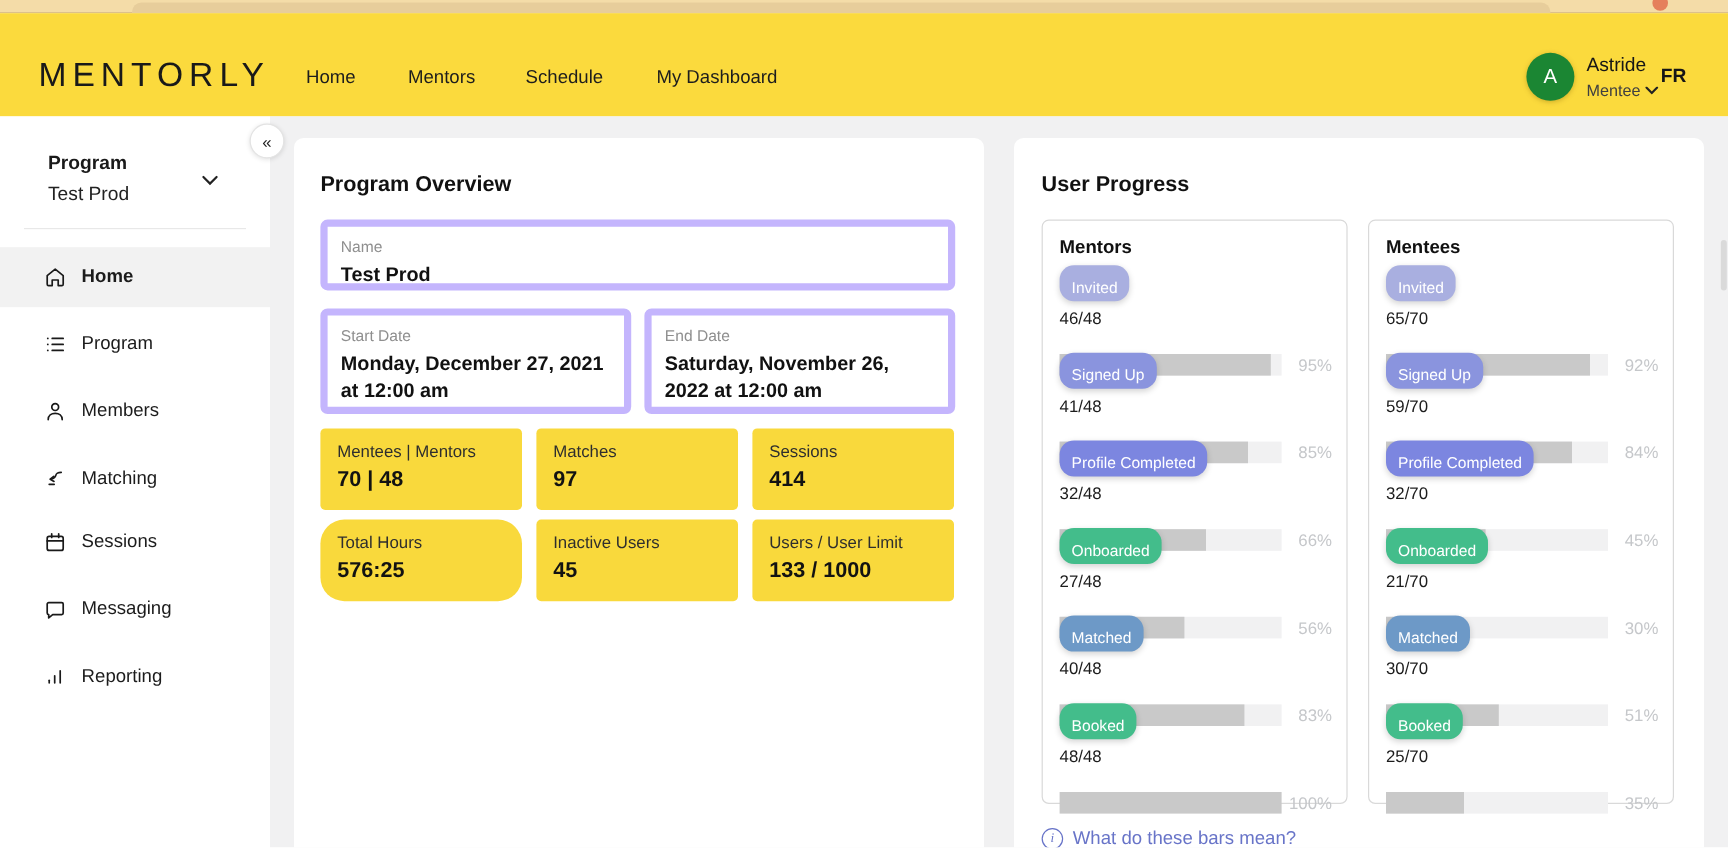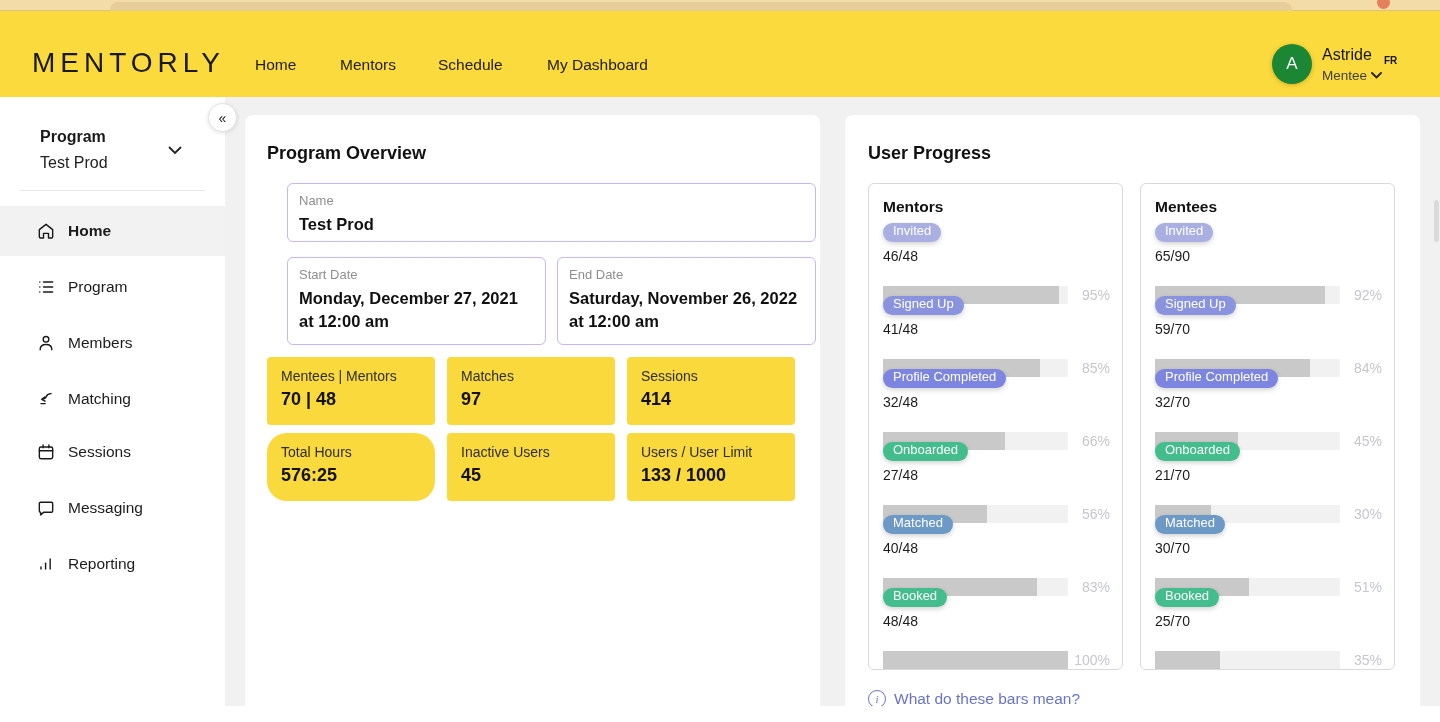--- a/index.html
+++ b/index.html
@@ -21,21 +21,21 @@
           letter-spacing:5px; color:#191919; }
   .nav-link { position:absolute; top:45px; font-size:15.5px; color:#1d1d1d; cursor:pointer; }
   .nav-link.l0 { left:255px; } .nav-link.l1 { left:340px; }
   .nav-link.l2 { left:438px; } .nav-link.l3 { left:547px; }
   .avatar { position:absolute; left:1272px; top:33px; width:40px; height:40px; border-radius:50%;
             background:#1b8633; color:#fff; font-size:17px; display:flex; align-items:center;
             justify-content:center; box-shadow:0 1px 4px rgba(120,90,0,.35); cursor:pointer; }
   .user-name { position:absolute; left:1322px; top:35px; font-size:16px; font-weight:normal; color:#161616; }
   .user-role { position:absolute; left:1322px; top:57px; font-size:13.5px; color:#404040;
                display:flex; align-items:center; gap:4px; cursor:pointer; }
-  .lang { position:absolute; left:1384px; top:44px; font-size:10px; font-weight:bold; color:#161616; cursor:pointer; }
+  .lang { position:absolute; left:1384px; top:44px; font-size:16px; font-weight:bold; color:#161616; cursor:pointer; }
 
   
   .sidebar { position:absolute; left:0; top:97px; width:225px; height:625px; background:#fff; }
   .collapse-btn { position:absolute; left:208px; top:103px; width:29px; height:29px; border-radius:50%;
                   background:#fff; border:1px solid #e3e3e3; box-shadow:0 1px 4px rgba(0,0,0,.12);
                   display:flex; align-items:center; justify-content:center; font-size:14px; color:#222;
                   cursor:pointer; z-index:5; }
   .program-selector { position:absolute; left:0; top:25px; width:225px; height:64px; cursor:pointer; }
   .program-group { position:absolute; left:40px; top:6px; font-size:16px; font-weight:bold; }
   .program-name  { position:absolute; left:40px; top:32px; font-size:16px; color:#222; }
@@ -55,21 +55,21 @@
   .content-bg { position:absolute; left:225px; top:97px; width:1215px; height:625px; background:#f1f1f2; }
 
   
   .card { position:absolute; top:115px; width:575px; height:607px; background:#fff;
           border-radius:8px 8px 0 0; }
   .overview-card { left:245px; }
   .progress-card { left:845px; }
   .card-title { position:absolute; left:22px; top:28px; font-size:18px; font-weight:bold; color:#111; }
   .progress-card .card-title { left:23px; }
 
-  .field { position:absolute; border:1px solid #c4b5fd; border-radius:6px; background:#fff;margin-left:20px; }
+  .field { position:absolute; border:6px solid #c4b5fd; border-radius:6px; background:#fff; }
   .field .f-label { position:absolute; left:11px; top:9px; font-size:13px; color:#8f8f8f; }
   .field .f-value { position:absolute; left:11px; top:29px; right:10px; font-size:16.5px;
                     font-weight:bold; color:#111; line-height:23px; }
   .field.name-field  { left:22px;  top:68px;  width:529px; height:59px; }
   .field.start-field { left:22px;  top:142px; width:259px; height:88px; }
   .field.end-field   { left:292px; top:142px; width:259px; height:88px; }
 
   .stat-card { position:absolute; width:168px; height:68px; background:#f9d93c; border-radius:4px;
                padding:11px 14px; }
   .stat-label { font-size:14px; color:#2e2e2e; }
@@ -78,21 +78,21 @@
   .s3 { left:22px;  top:318px;border-radius:20px; } .s4 { left:202px; top:318px; } .s5 { left:382px; top:318px; }
 
   
   .group-card { position:absolute; top:68px; width:255px; height:487px; border:1px solid #d9d9d9;
                 border-radius:6px; background:#fff; }
   .group-card.g0 { left:23px; } .group-card.g1 { left:295px; }
   .group-title { position:absolute; left:14px; top:14px; font-size:15.5px; font-weight:bold; color:#111; }
   .stage { position:absolute; left:14px; width:227px; height:73px; }
   .st0 { top:37px; } .st1 { top:110px; } .st2 { top:183px; }
   .st3 { top:256px; } .st4 { top:329px; } .st5 { top:402px; }
-  .badge { display:inline-block; font-size:13px; color:#fff; padding:0 10px 4px;
+  .badge { display:inline-block; font-size:13px; color:#fff; padding:11px 10px 4px;
            border-radius:12px; box-shadow:0 2px 5px rgba(0,0,0,.18); }
   .count { font-size:14px; color:#1c1c1c; margin-top:6px; }
   .bar-row { position:relative; margin-top:22px; height:18px; }
   .track { position:absolute; left:0; top:0; width:185px; height:18px; background:#f1f1f2; }
   .fill { height:18px; background:#c9c9c9; }
   .pct { position:absolute; right:0; top:1px; font-size:14px; color:#c5c7ca; }
 
   .help-link { position:absolute; left:23px; top:575px; display:flex; align-items:center; gap:8px;
                color:#6874c8; font-size:15.5px; cursor:pointer; }
   .info-icon { width:18px; height:18px; border:1.6px solid #6874c8; border-radius:50%;
@@ -329,21 +329,21 @@
             <span class="pct">100%</span>
           </div>
       </div>
     </div>
 
     <div class="group-card g1">
       <div class="group-title">Mentees</div>
 
       <div class="stage st0">
         <span class="badge" style="background: rgb(169, 175, 224);">Invited</span>
-        <div class="count">65/90</div>
+        <div class="count">65/70</div>
         <div class="bar-row">
             <div class="track">
               <div class="fill" style="width: 92%;"></div>
             </div>
             <span class="pct">92%</span>
           </div>
       </div>
       <div class="stage st1">
         <span class="badge" style="background: rgb(138, 148, 222);">Signed Up</span>
         <div class="count">59/70</div>

